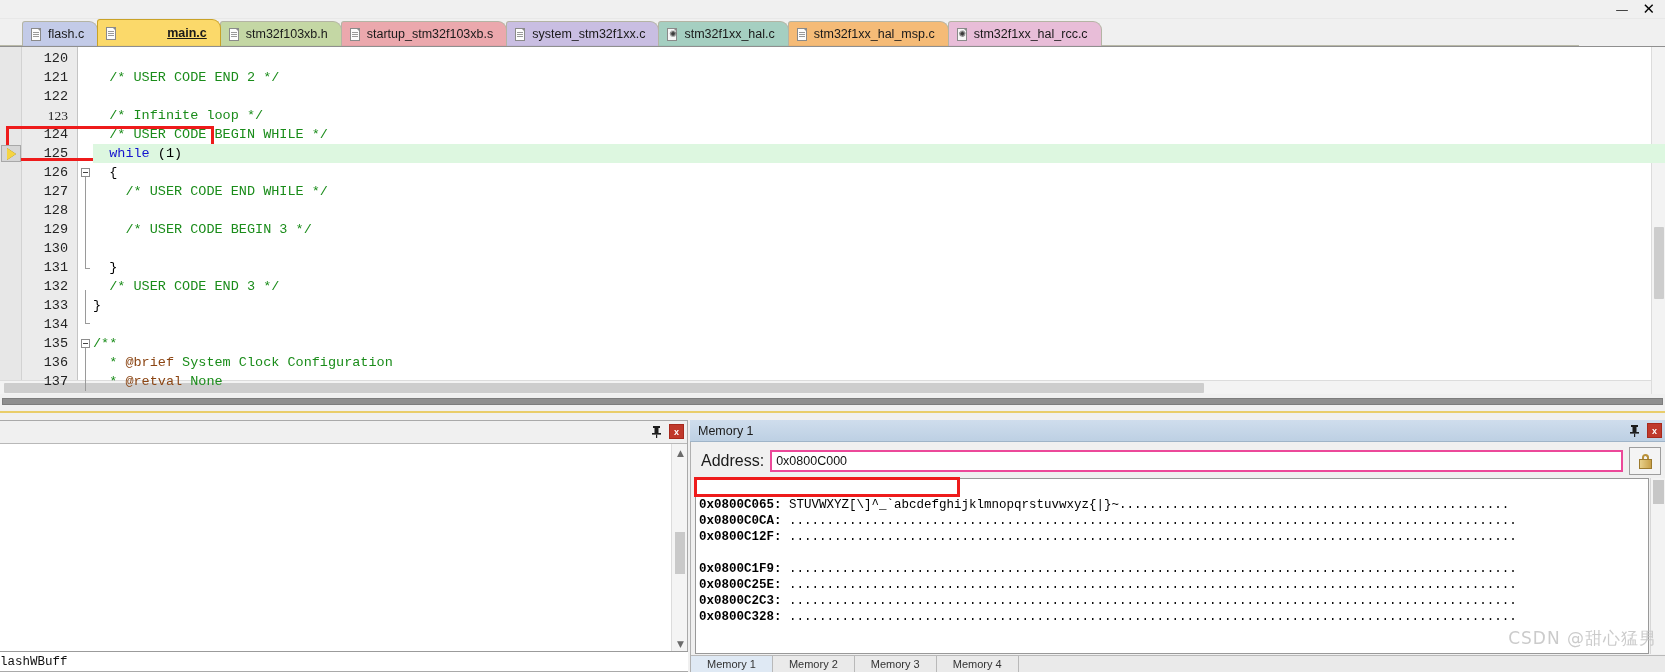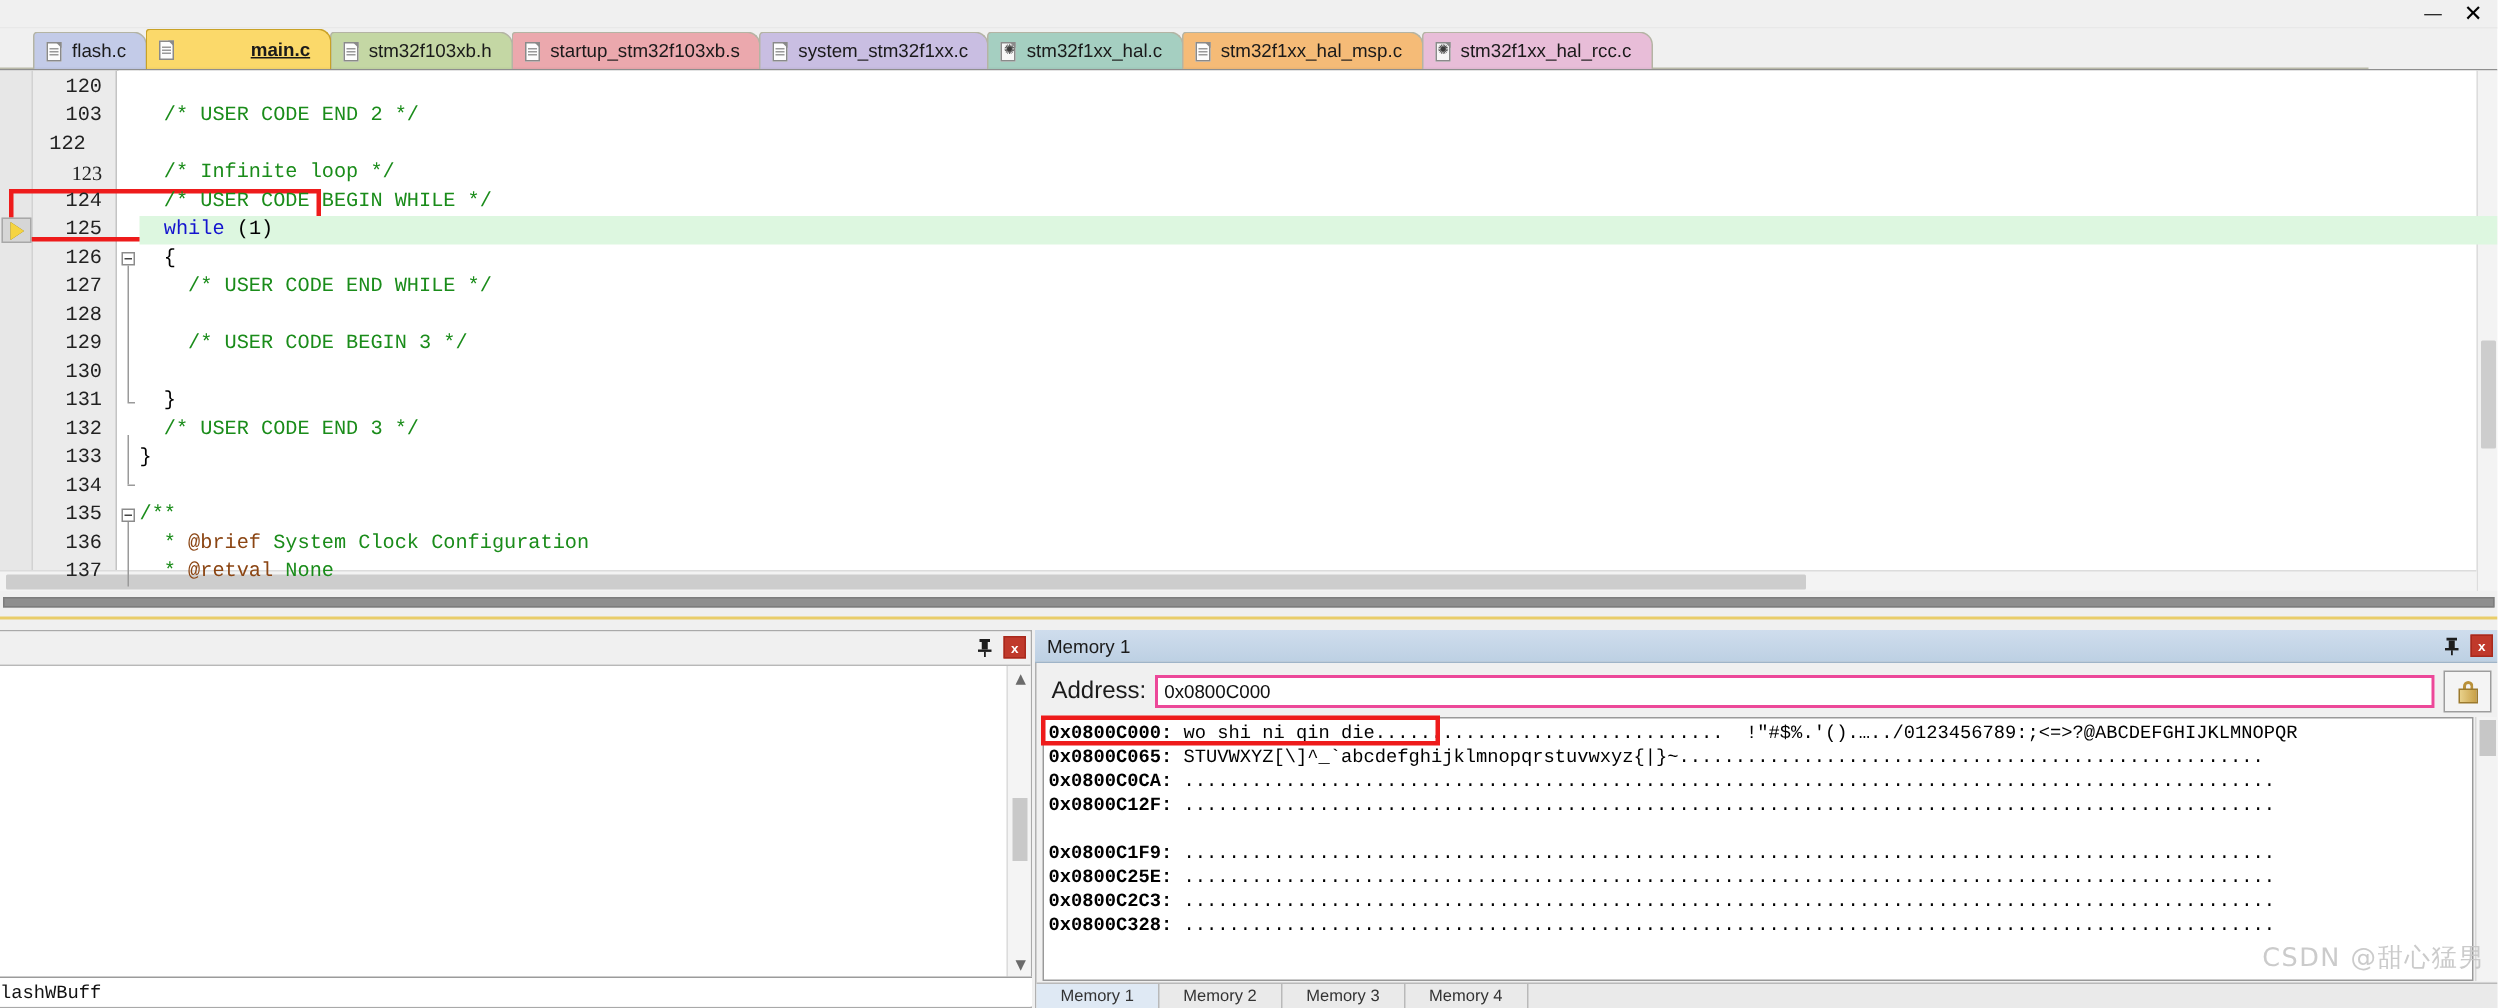--- a/index.html
+++ b/index.html
@@ -361,23 +361,23 @@
     <div class="red-box" style="left:6px; top:79px; width:208px; height:35px;"></div>
 
     <div class="ed-vscroll">
       <div class="ed-vthumb" style="top:180px;height:72px;"></div>
     </div>
     <div class="ed-hscroll">
       <div class="ed-hthumb" style="left:4px;width:1200px;"></div>
     </div>
   <div class="lnum" style="top: 2px;">120</div>
       <div class="ctext" style="top: 2px;"></div>
-      <div class="lnum" style="top: 21px;">103</div>
+      <div class="lnum" style="top: 21px;">121</div>
       <div class="ctext" style="top: 21px;"><span class="c-cmt">  /* USER CODE END 2 */</span></div>
-      <div class="lnum" style="top: 40px; text-align: center;">122</div>
+      <div class="lnum" style="top: 40px;">122</div>
       <div class="ctext" style="top: 40px;"></div>
       <div class="lnum" style="top: 59px; font-family: Liberation Serif, serif;">123</div>
       <div class="ctext" style="top: 59px;"><span class="c-cmt">  /* Infinite loop */</span></div>
       <div class="lnum" style="top: 78px;">124</div>
       <div class="ctext" style="top: 78px;"><span class="c-cmt">  /* USER CODE BEGIN WHILE */</span></div>
       <div class="hl-line" style="top: 97px;"></div>
       <div class="lnum" style="top: 97px;">125</div>
       <div class="ctext" style="top: 97px;"><span class="c-pl">  </span><span class="c-kw">while</span><span class="c-pl"> (1)</span></div>
       <div class="exec-marker" style="top: 98px;">
         <span class="arr"></span>
@@ -468,21 +468,20 @@
         <input class="addr-input" type="text" value="0x0800C000" style="">
         <span class="lock-btn">
           <span class="lock-ico">
             <span class="shackle"></span>
               <span class="body"></span>
           </span>
         </span>
       </div>
 
       <div class="hexview" id="hex-host">
-          <div class="hexline" style="top: 2px;"><span class="hex-addr">0x0800C000:</span><span> wo shi ni qin die...............................  !"#$%.'().…../0123456789:;&lt;=&gt;?@ABCDEFGHIJKLMNOPQR</span></div>
           <div class="hexline" style="top: 18px;"><span class="hex-addr">0x0800C065:</span><span> STUVWXYZ[\]^_`abcdefghijklmnopqrstuvwxyz{|}~....................................................</span></div>
           <div class="hexline" style="top: 34px;"><span class="hex-addr">0x0800C0CA:</span><span> .................................................................................................</span></div>
           <div class="hexline" style="top: 50px;"><span class="hex-addr">0x0800C12F:</span><span> .................................................................................................</span></div>
           <div class="hexline" style="top: 82px;"><span class="hex-addr">0x0800C1F9:</span><span> .................................................................................................</span></div>
           <div class="hexline" style="top: 98px;"><span class="hex-addr">0x0800C25E:</span><span> .................................................................................................</span></div>
           <div class="hexline" style="top: 114px;"><span class="hex-addr">0x0800C2C3:</span><span> .................................................................................................</span></div>
           <div class="hexline" style="top: 130px;"><span class="hex-addr">0x0800C328:</span><span> .................................................................................................</span></div>
         </div>
 
       <div class="mem-vscroll">

